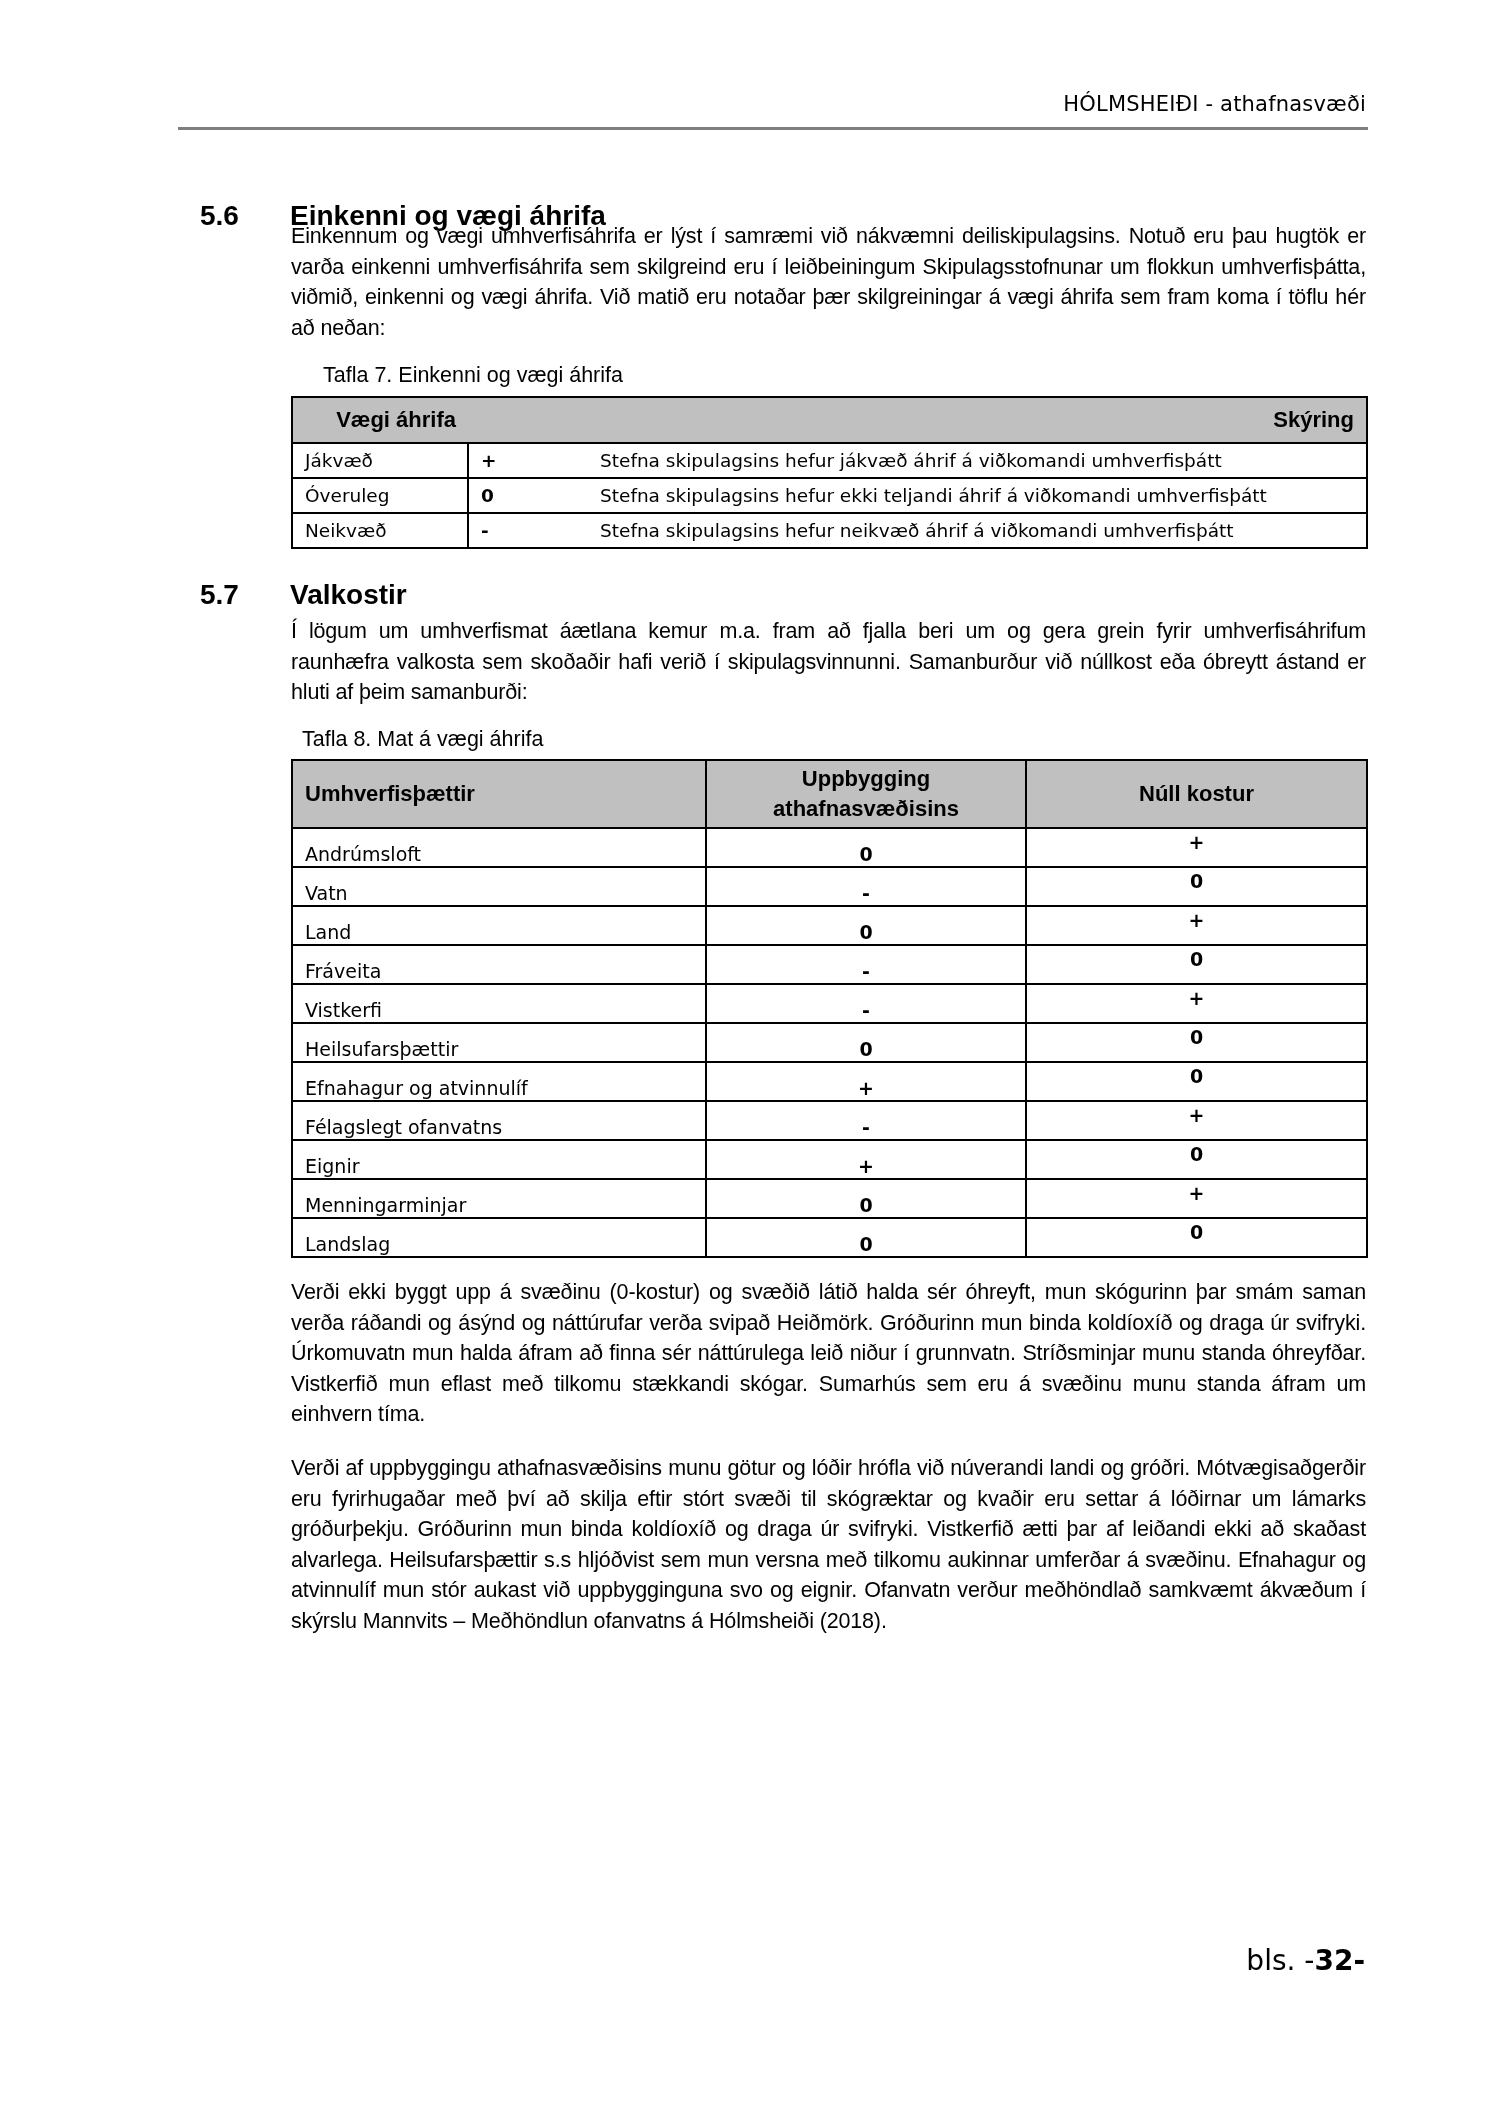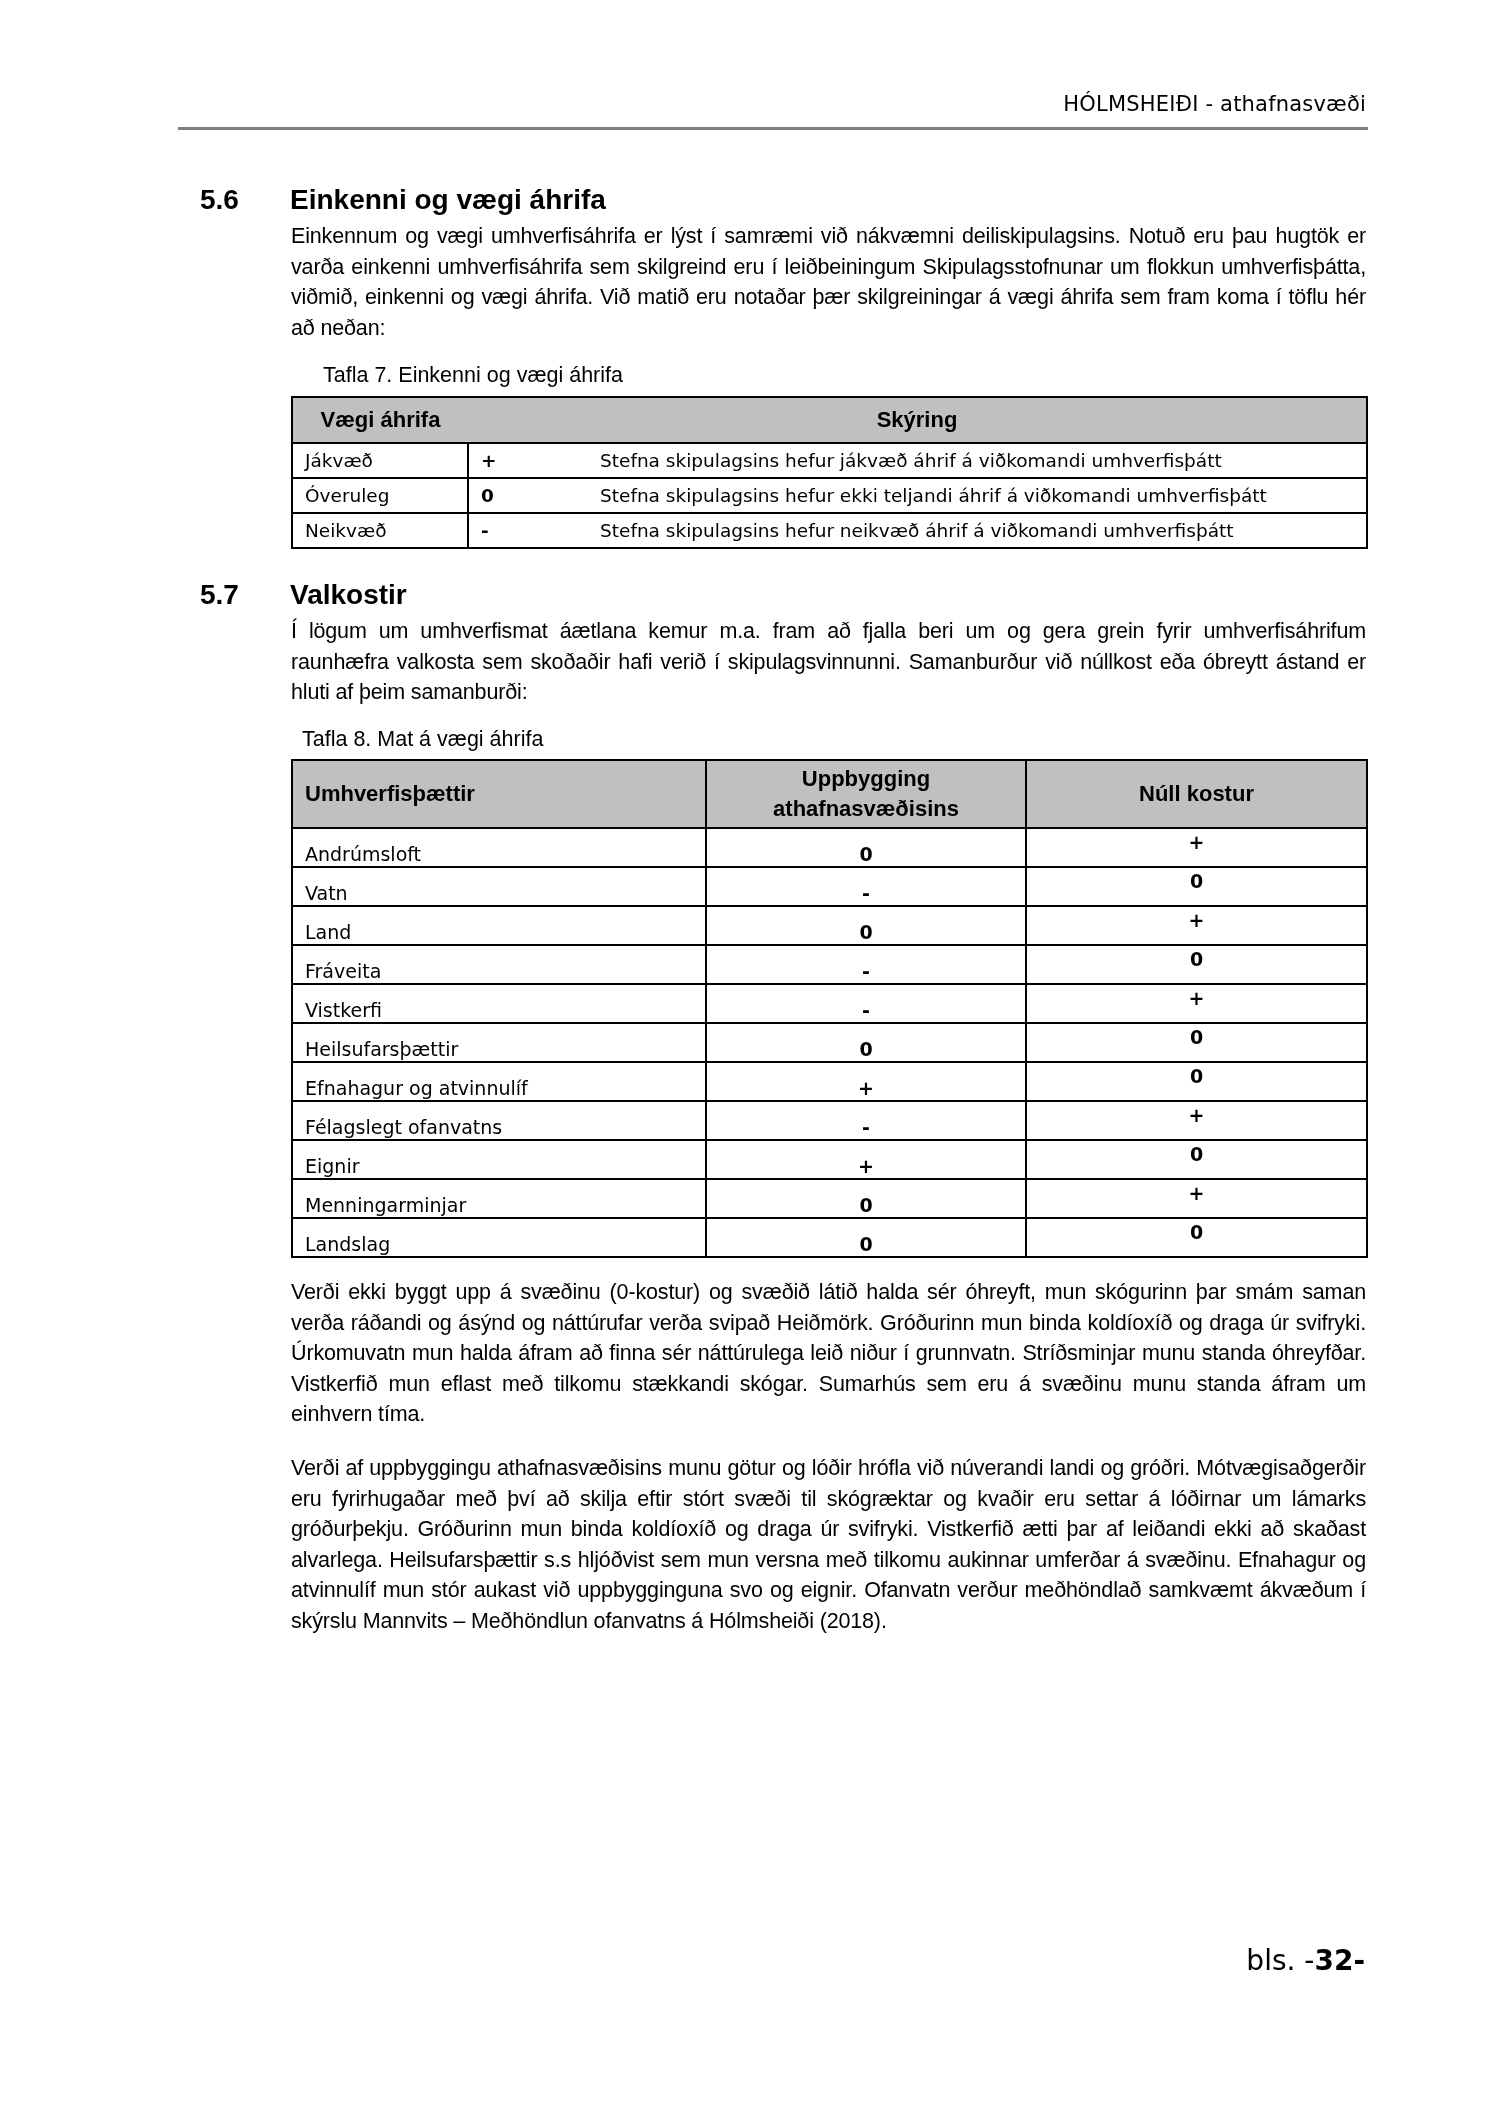--- a/index.html
+++ b/index.html
@@ -28,21 +28,21 @@
   }
 
   .caption {
     position: absolute; left: 302px; font-family: "Liberation Sans", sans-serif; font-size: 21.5px;
   }
 
   table { border-collapse: collapse; position: absolute; left: 291px; width: 1077px; }
   td, th { border: 2px solid #000; padding: 0 12px; }
 
   .t7 th { background: #c0c0c0; font-family: "Liberation Sans", sans-serif; font-weight: bold; font-size: 22px;
-           text-align: center; height: 44px; border-right: none; border-left: none; }
+           text-align: right; height: 44px; border-right: none; border-left: none; }
   .t7 th:first-child { border-left: 2px solid #000; }
   .t7 th:last-child { border-right: 2px solid #000; }
   .t7 td { font-family: "DejaVu Sans", sans-serif; font-size: 18.5px; height: 33px; border-top: 2px solid #000; }
   .t7 td.sym { font-weight: bold; border-right: none; }
   .t7 td.desc { border-left: none; }
 
   .t8 th { background: #c0c0c0; font-family: "Liberation Sans", sans-serif; font-weight: bold; font-size: 22px;
            height: 66px; line-height: 30px; }
   .t8 th.first { text-align: left; }
   .t8 td { font-family: "DejaVu Sans", sans-serif; font-size: 19px; height: 34px; vertical-align: bottom; padding-bottom: 1px; }
@@ -56,21 +56,21 @@
   .page-number b { font-weight: bold; }
 </style>
 </head>
 <body>
 
 <div class="page">
 
   <div class="running-header">HÓLMSHEIÐI - athafnasvæði</div>
   <div class="header-rule"></div>
 
-  <div class="section-heading" style="top:184px;justify-content:center;">
+  <div class="section-heading" style="top:200px;justify-content:center;">
     <span class="num">5.6</span>
     <span>Einkenni og vægi áhrifa</span>
   </div>
   <div class="para" style="top:221px;">Einkennum og vægi umhverfisáhrifa er lýst í samræmi við nákvæmni deiliskipulagsins. Notuð eru þau hugtök er varða einkenni umhverfisáhrifa sem skilgreind eru í leiðbeiningum Skipulagsstofnunar um flokkun umhverfisþátta, viðmið, einkenni og vægi áhrifa. Við matið eru notaðar þær skilgreiningar á vægi áhrifa sem fram koma í töflu hér að neðan:</div>
 
   <div class="caption" style="top:363px;margin-left:21px;">Tafla 7. Einkenni og vægi áhrifa</div>
 
   <table class="t7" style="top:396px;">
     <colgroup>
         <col style="width:176px">

